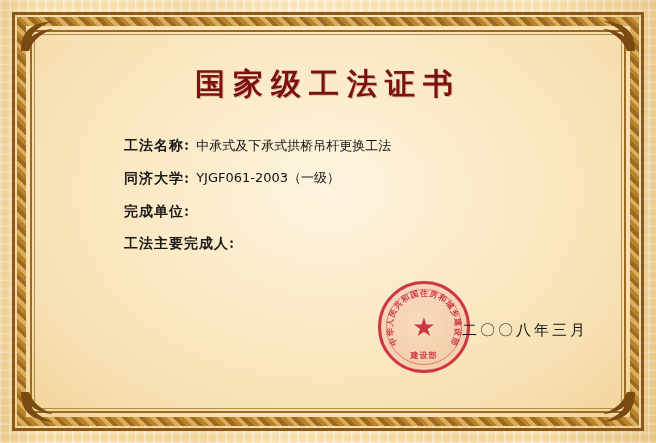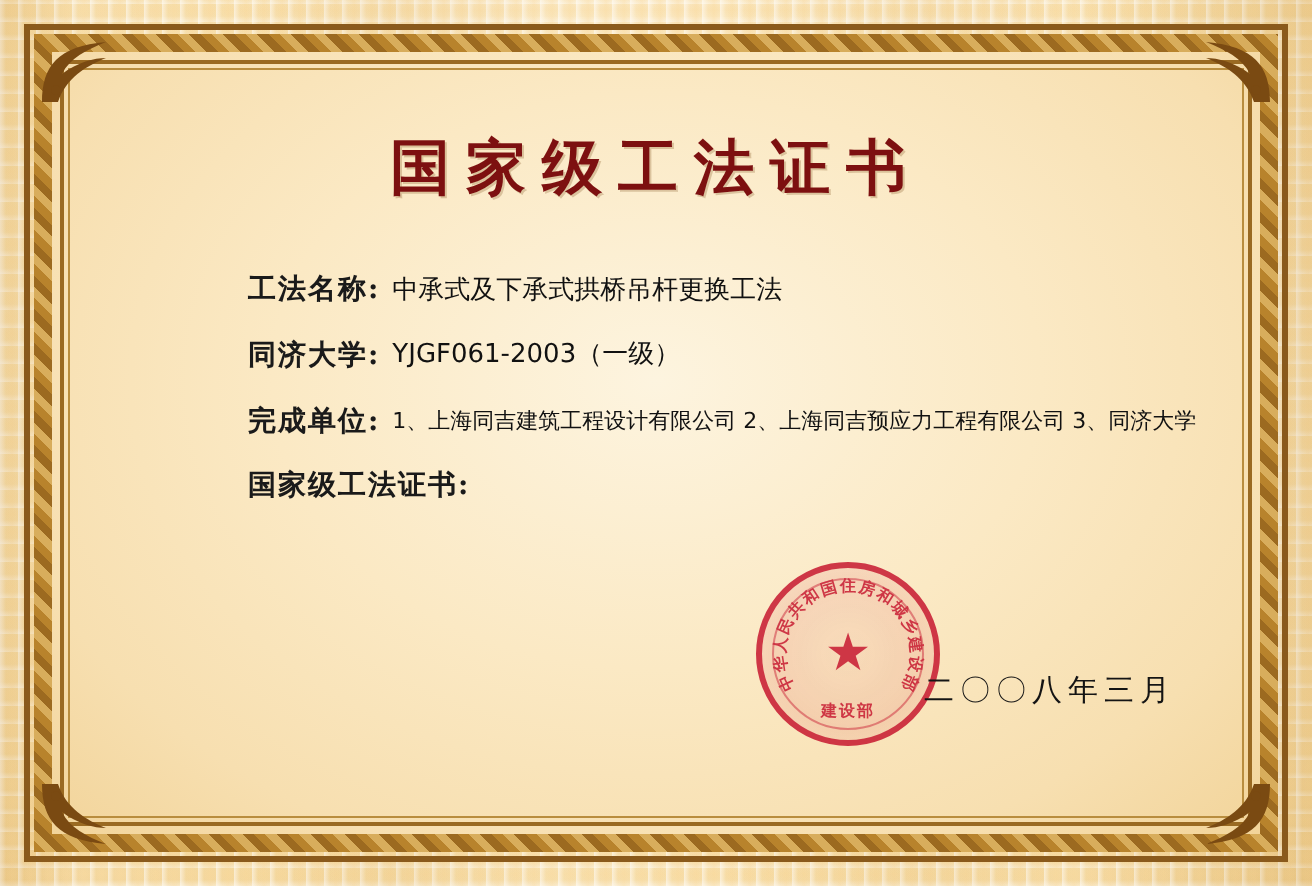--- a/index.html
+++ b/index.html
@@ -175,21 +175,21 @@
   .footer {
     position: absolute;
     right: 18px;
     bottom: 22px;
     width: 300px;
     height: 96px;
   }
   .date {
     position: absolute;
     right: 6px;
-    bottom: 24px;
+    bottom: 39px;
     font-family: Liberation Mono, monospace;
     font-size: 15px;
     letter-spacing: 3px;
     color: #141414;
     white-space: nowrap;
   }
 
   .seal {
     position: absolute;
     left: 84px;
@@ -293,25 +293,24 @@
       </div>
 
 
       <div class="field-row">
         <span class="field-label">同济大学:</span>
         <span class="field-value">YJGF061-2003（一级）</span>
       </div>
 
       <div class="field-row">
         <span class="field-label">完成单位:</span>
-        <span class="field-value small">1、上海同吉建筑工程设计有限公司    2、上海同吉预应力工程有限公司  3、同济大学</span>
       </div>
 
       <div class="field-row">
-        <span class="field-label">国家级工法证书:</span>
+        <span class="field-label">工法主要完成人:</span>
       </div>
 
     </div>
 
     <div class="footer">
       <div class="seal">
         <div class="seal-ring-text">
             <span style="transform: translate(-30.81px, 14.37px) rotate(-115deg) translate(-50%, -50%);">中</span>
             <span style="transform: translate(-33.62px, 5.07px) rotate(-98.57deg) translate(-50%, -50%);">华</span>
             <span style="transform: translate(-33.68px, -4.65px) rotate(-82.14deg) translate(-50%, -50%);">人</span>

